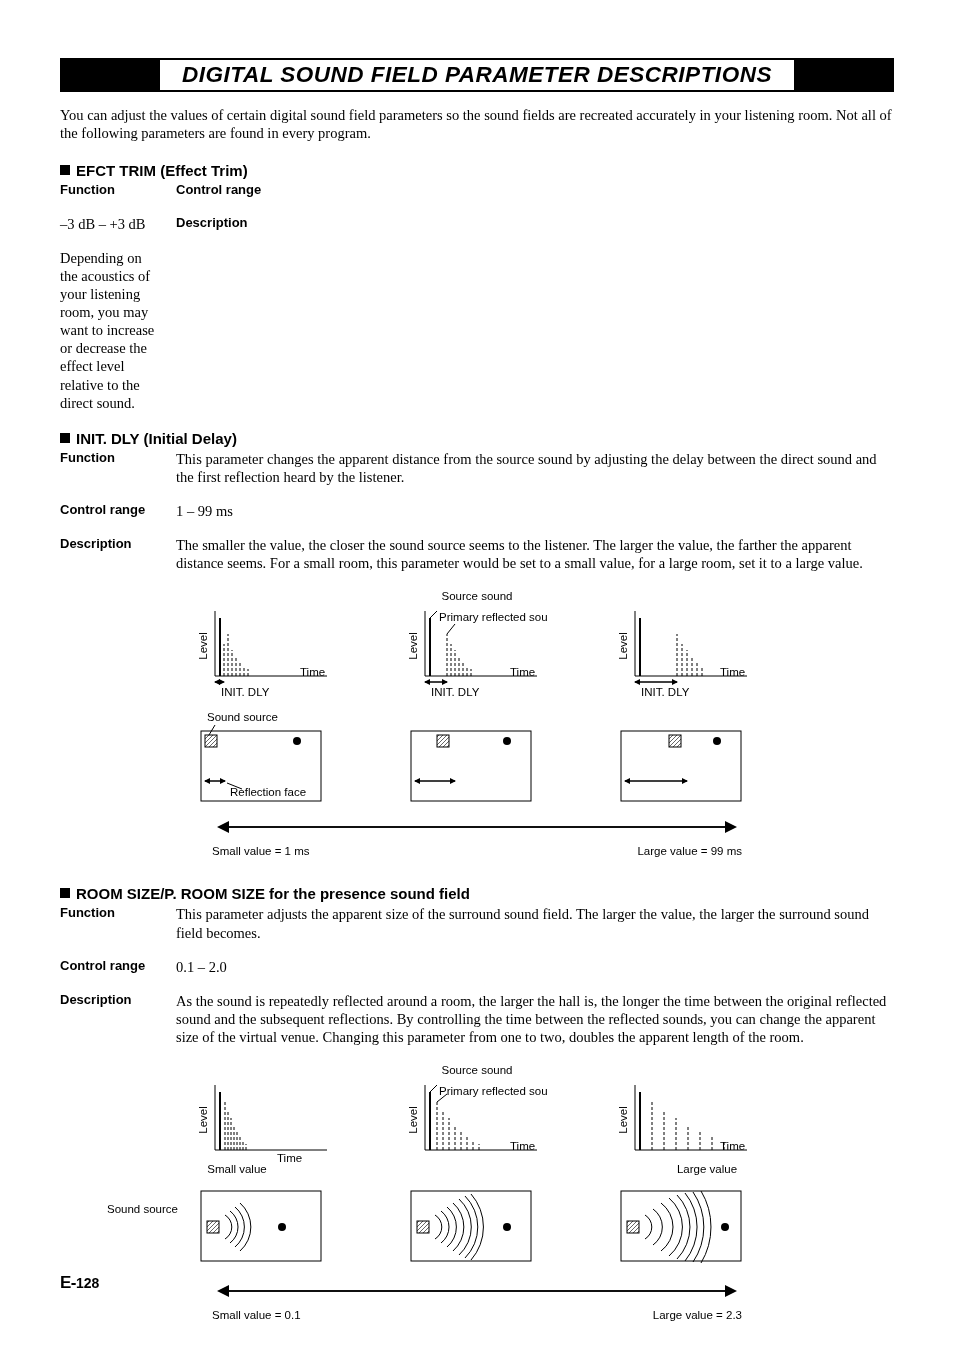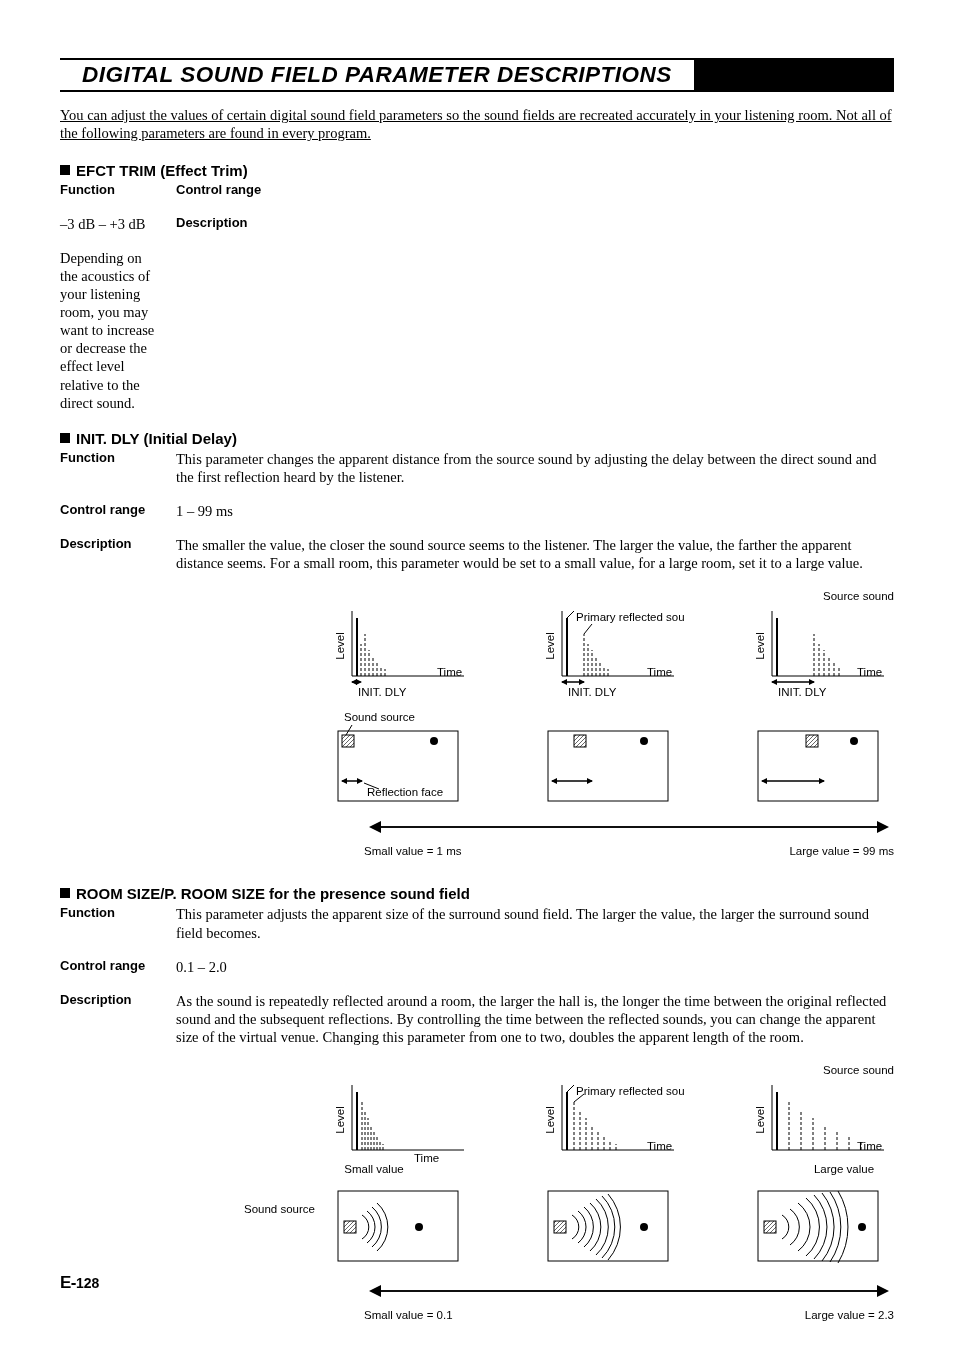--- a/index.html
+++ b/index.html
@@ -10,36 +10,36 @@
     font-family: "Times New Roman", Times, serif;
     font-size: 14.5px;
     color: #000;
     background: #fff;
     position: relative;
   }
   .titlebar {
     background: #000;
     height: 34px;
     display: flex;
-    justify-content: flex-start;
+    justify-content: center;
     align-items: center;
     margin-bottom: 14px;
   }
   .titlebox {
     background: #fff;
     padding: 2px 22px;
   }
   .titlebox span {
     font-family: Arial, Helvetica, sans-serif;
     font-weight: 700;
     font-size: 22.5px;
     letter-spacing: 0.5px;
     font-style: italic;
   }
-  .intro { margin-bottom: 20px; line-height: 1.25; text-decoration: underline; }
+  .intro { margin-bottom: 20px; line-height: 1.25; }
   .section-title {
     font-family: Arial, Helvetica, sans-serif;
     font-weight: 700;
     font-size: 15px;
     margin-bottom: 3px;
   }
   .sq {
     display: inline-block;
     width: 10px; height: 10px;
     background: #000;
@@ -58,21 +58,21 @@
     gap: 16px;
   }
   .param-label {
     font-family: Arial, Helvetica, sans-serif;
     font-weight: 700;
     font-size: 13px;
   }
   .diagram-area {
     display: flex;
     flex-direction: column;
-    align-items: flex-end;
+    align-items: center;
     margin-bottom: 28px;
   }
   .diag-row { display: flex; gap: 70px; }
   .diag-caption-row {
     width: 530px;
     display: flex;
     justify-content: space-between;
     font-family: Arial, Helvetica, sans-serif;
     font-size: 11.5px;
     margin-top: 6px;

